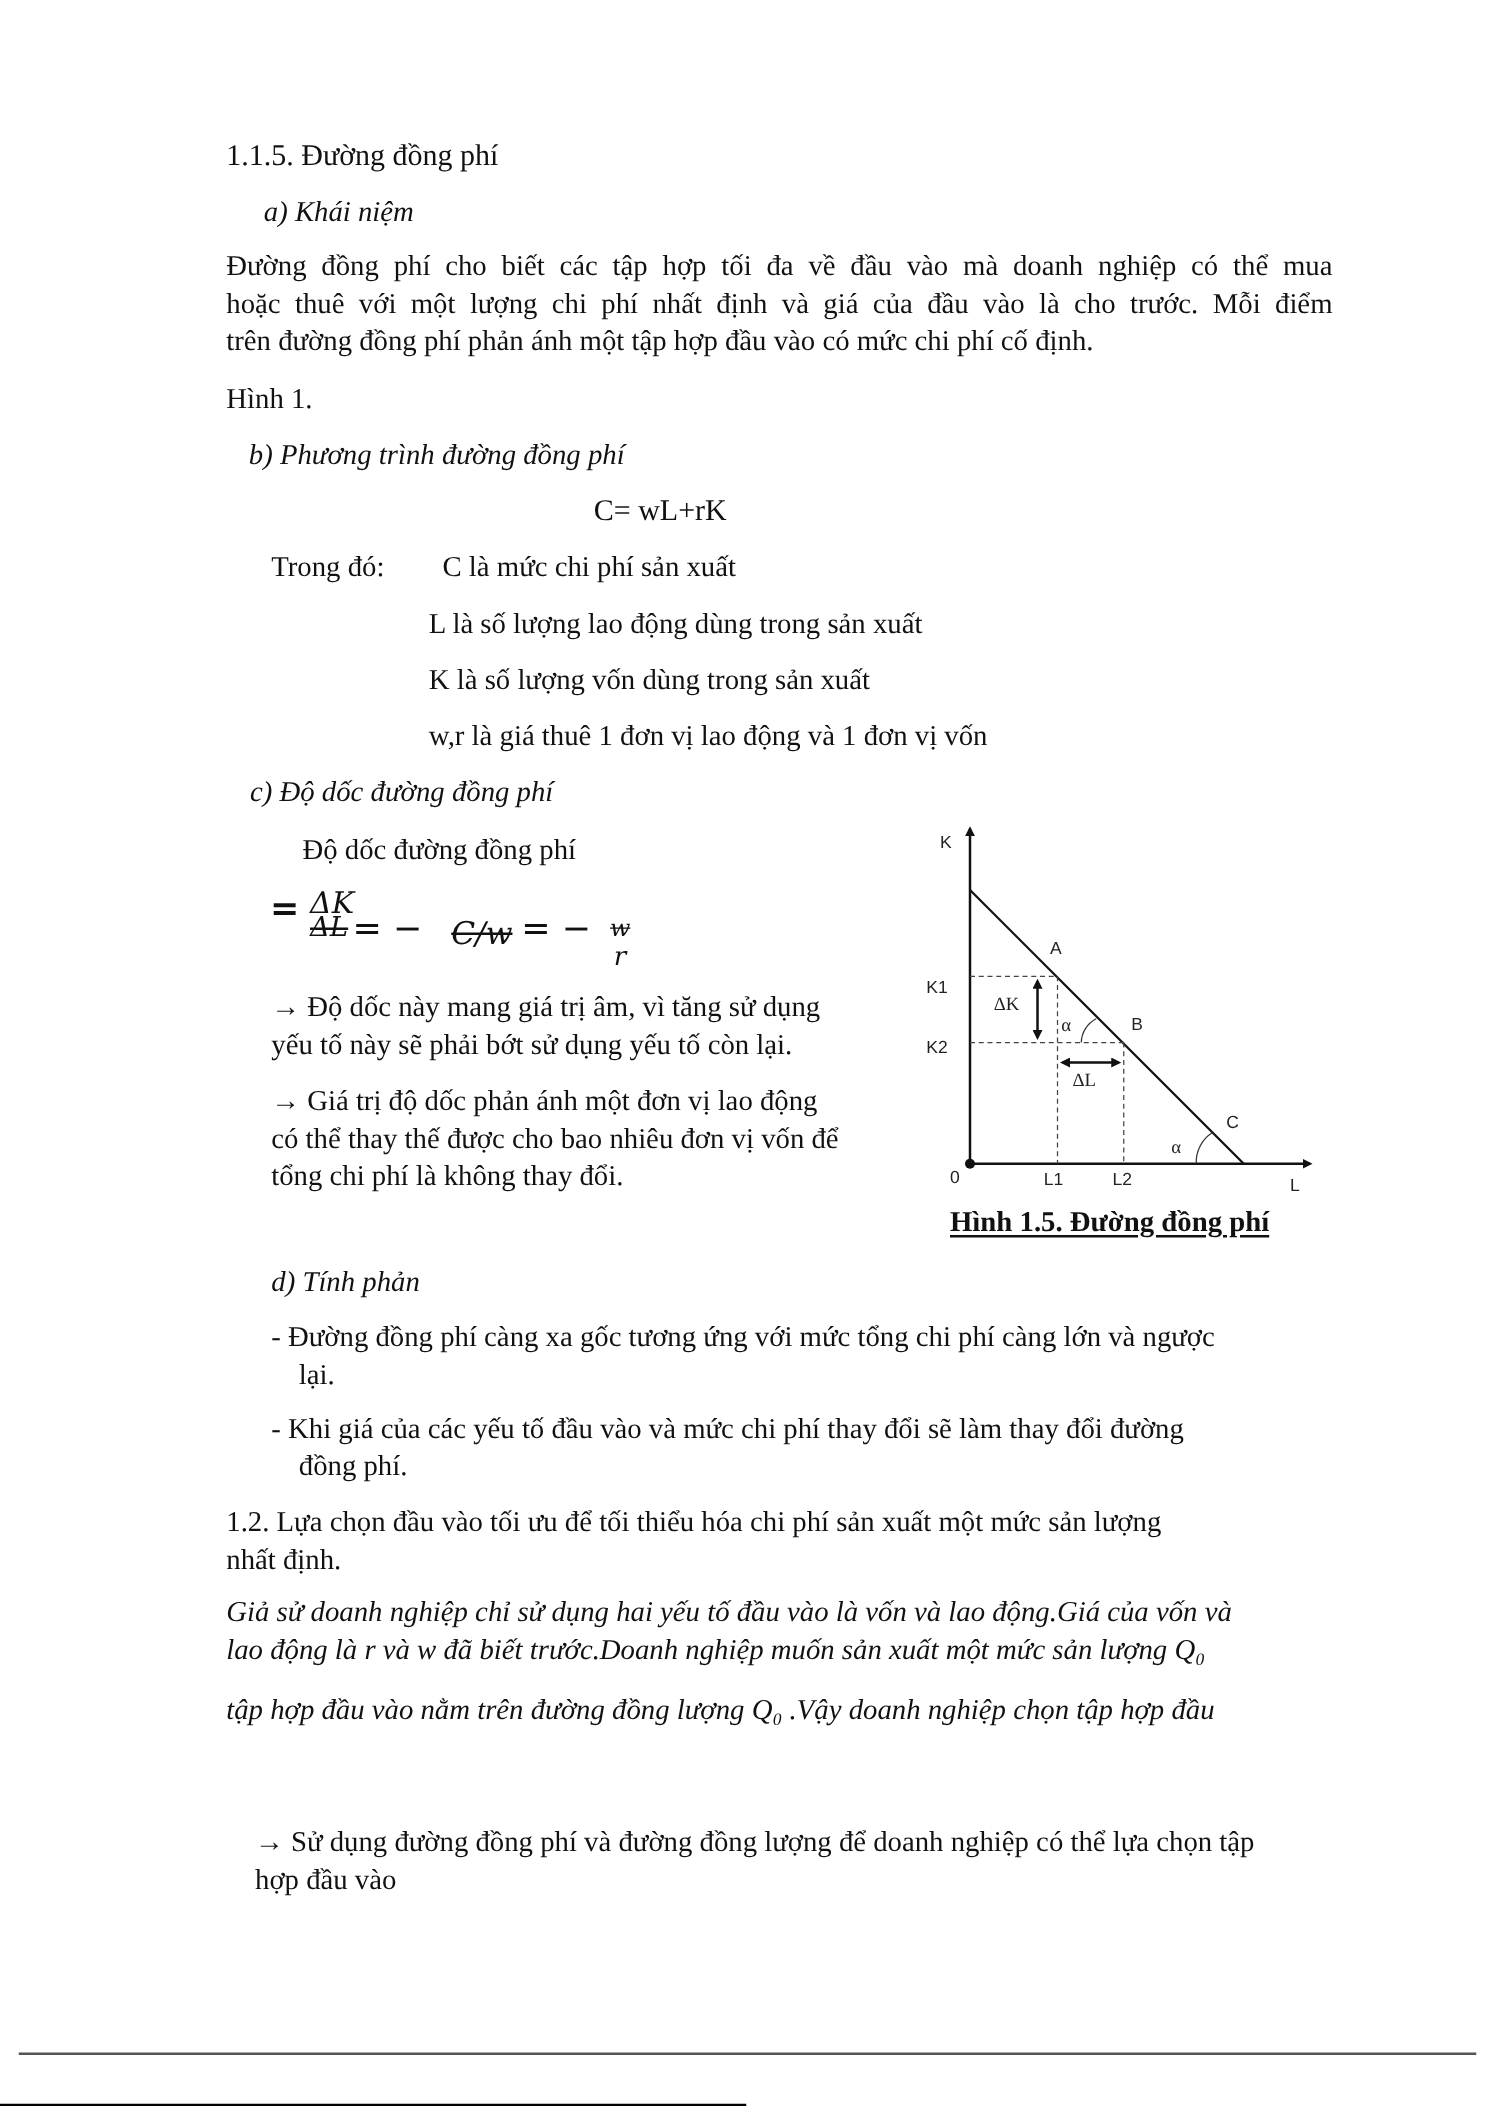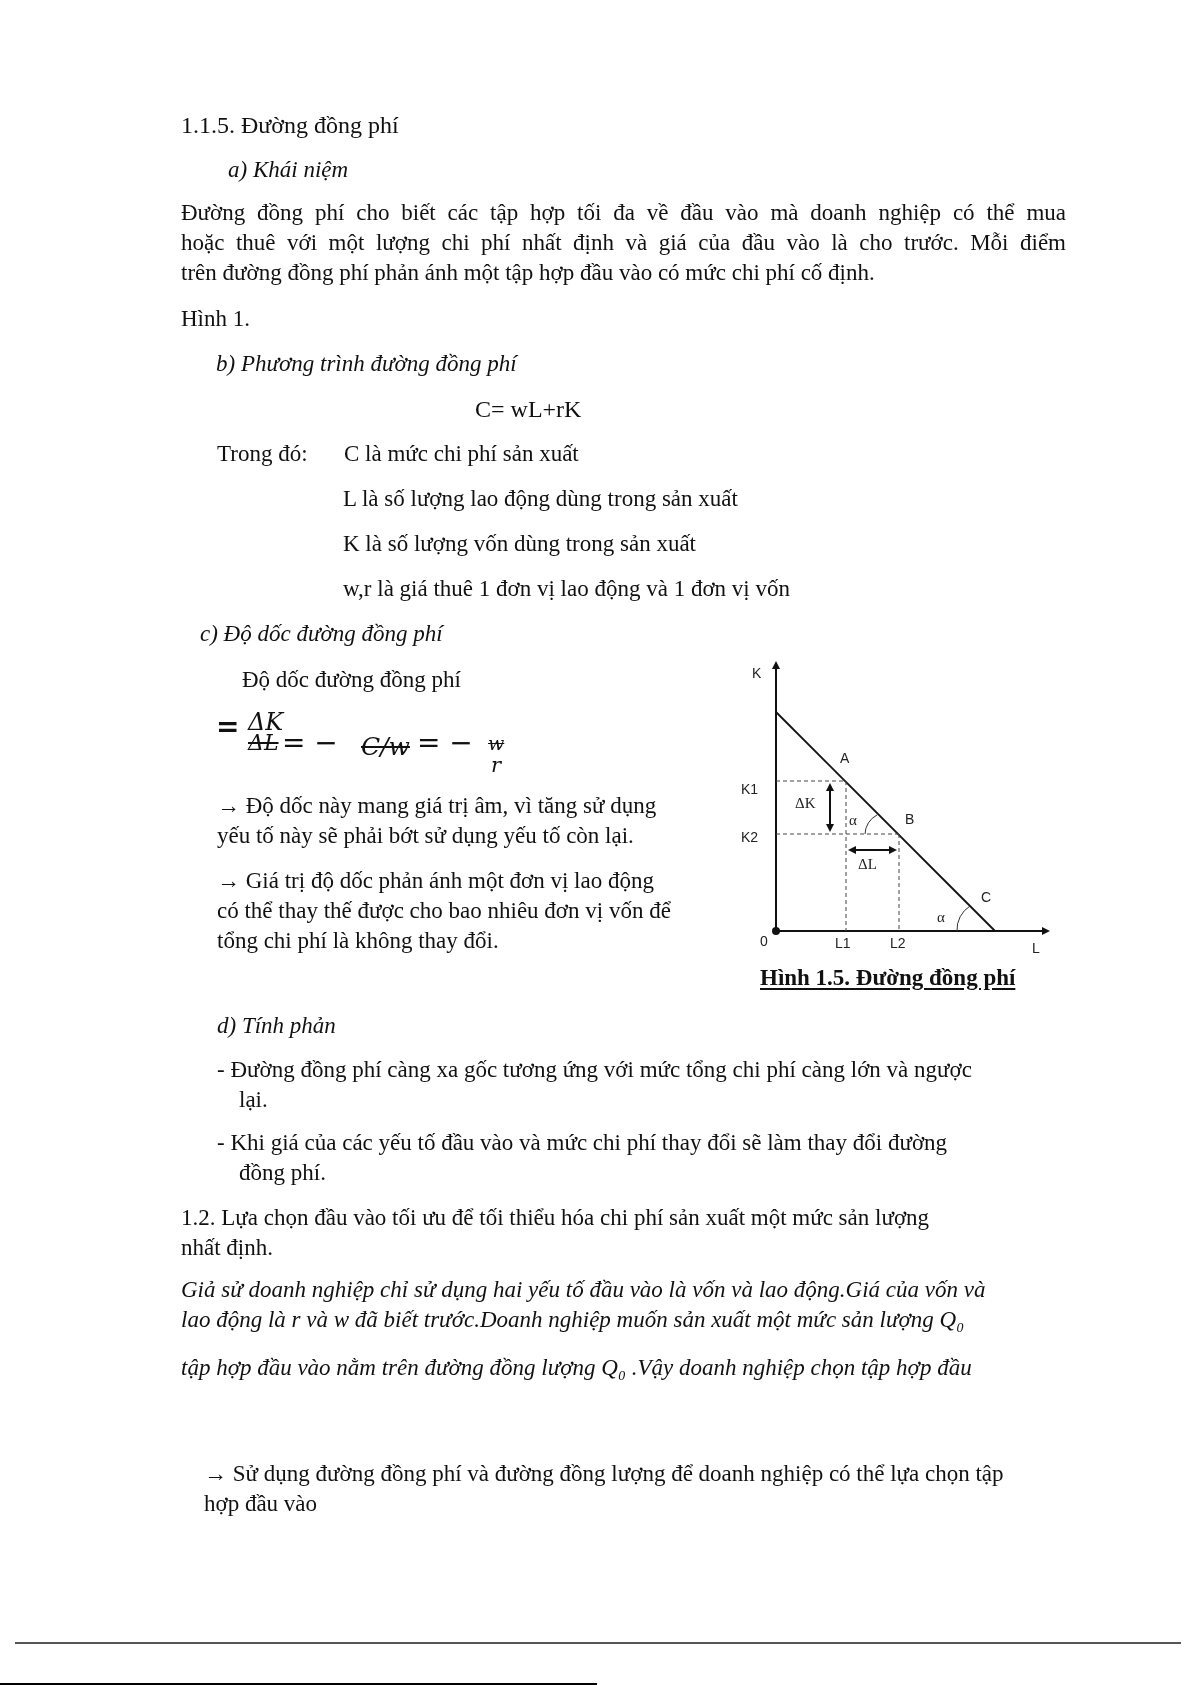--- a/index.html
+++ b/index.html
@@ -17,34 +17,34 @@
   .caption { font-weight:bold; font-size:23px; text-decoration:underline; text-underline-offset:3px; }
   .diag-label { font-family:"Liberation Sans","DejaVu Sans",sans-serif; font-size:14px; fill:#222; }
   .diag-greek { font-family:"Liberation Serif","DejaVu Serif",serif; font-size:15px; fill:#222; }
   .footer-gray { position:absolute; left:15px; top:1642px; width:1166px; height:2px; background:#555; }
   .footer-black { position:absolute; left:0; top:1683px; width:597px; height:2px; background:#000; }
 </style>
 </head>
 <body>
 
 <div class="abs t b" style="left:181px; top:110px; font-size:24px;">1.1.5. Đường đồng phí</div>
-<div class="abs t i" style="left:228px; top:155px;">a) Khái niệm</div>
+<div class="abs t i" style="left:211px; top:155px;">a) Khái niệm</div>
 
 <div class="para" style="left:181px; top:198px; width:885px;">
   <span class="ln just">Đường đồng phí cho biết các tập hợp tối đa về đầu vào mà doanh nghiệp có thể mua</span>
   <span class="ln just">hoặc thuê với một lượng chi phí nhất định và giá của đầu vào là cho trước. Mỗi điểm</span>
   <span class="ln">trên đường đồng phí phản ánh một tập hợp đầu vào có mức chi phí cố định.</span>
 </div>
 
 <div class="abs t" style="left:181px; top:304px;text-align:center;">Hình 1.</div>
-<div class="abs t i" style="left:216px; top:349px;">b) Phương trình đường đồng phí</div>
+<div class="abs t i" style="left:199px; top:349px;">b) Phương trình đường đồng phí</div>
 <div class="abs t b" style="left:475px; top:394px; font-size:24px;">C= wL+rK</div>
 
 <div class="abs t" style="left:217px; top:439px;">Trong đó:</div>
-<div class="abs t" style="left:344px; top:439px;">C là mức chi phí sản xuất</div>
+<div class="abs t" style="left:354px; top:439px;">C là mức chi phí sản xuất</div>
 <div class="abs t" style="left:343px; top:484px;">L là số lượng lao động dùng trong sản xuất</div>
 <div class="abs t" style="left:343px; top:529px;">K là số lượng vốn dùng trong sản xuất</div>
 <div class="abs t" style="left:343px; top:574px;">w,r là giá thuê 1 đơn vị lao động và 1 đơn vị vốn</div>
 
 <div class="abs t i" style="left:200px; top:619px;">c) Độ dốc đường đồng phí</div>
 <div class="abs t" style="left:242px; top:665px;">Độ dốc đường đồng phí</div>
 
 <div class="abs" style="left:216px; top:708px; width:320px; height:70px;">
   <span class="abs" style="left:0; top:2px; font-size:28px; font-family:'DejaVu Sans',sans-serif; font-weight:bold;">=</span>
   <span class="abs math" style="left:32px; top:0; font-size:24px;">ΔK</span>

